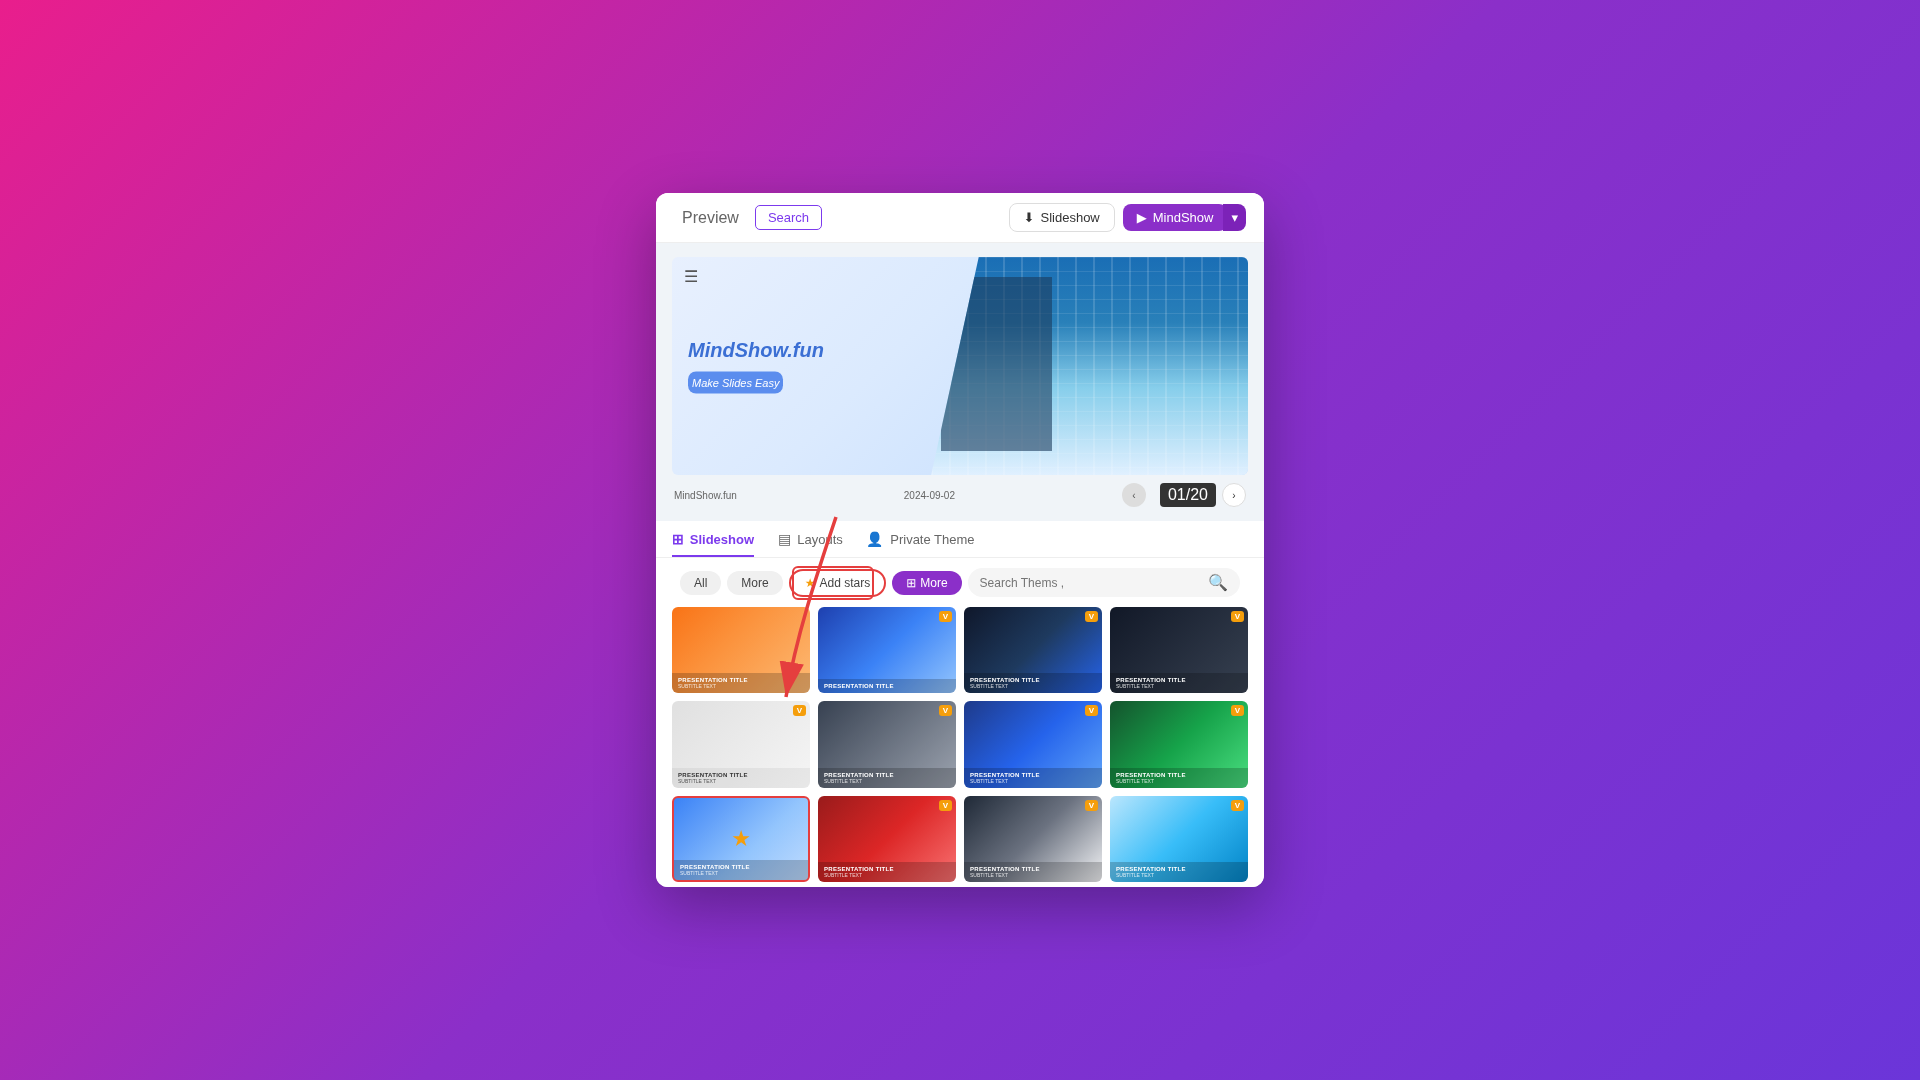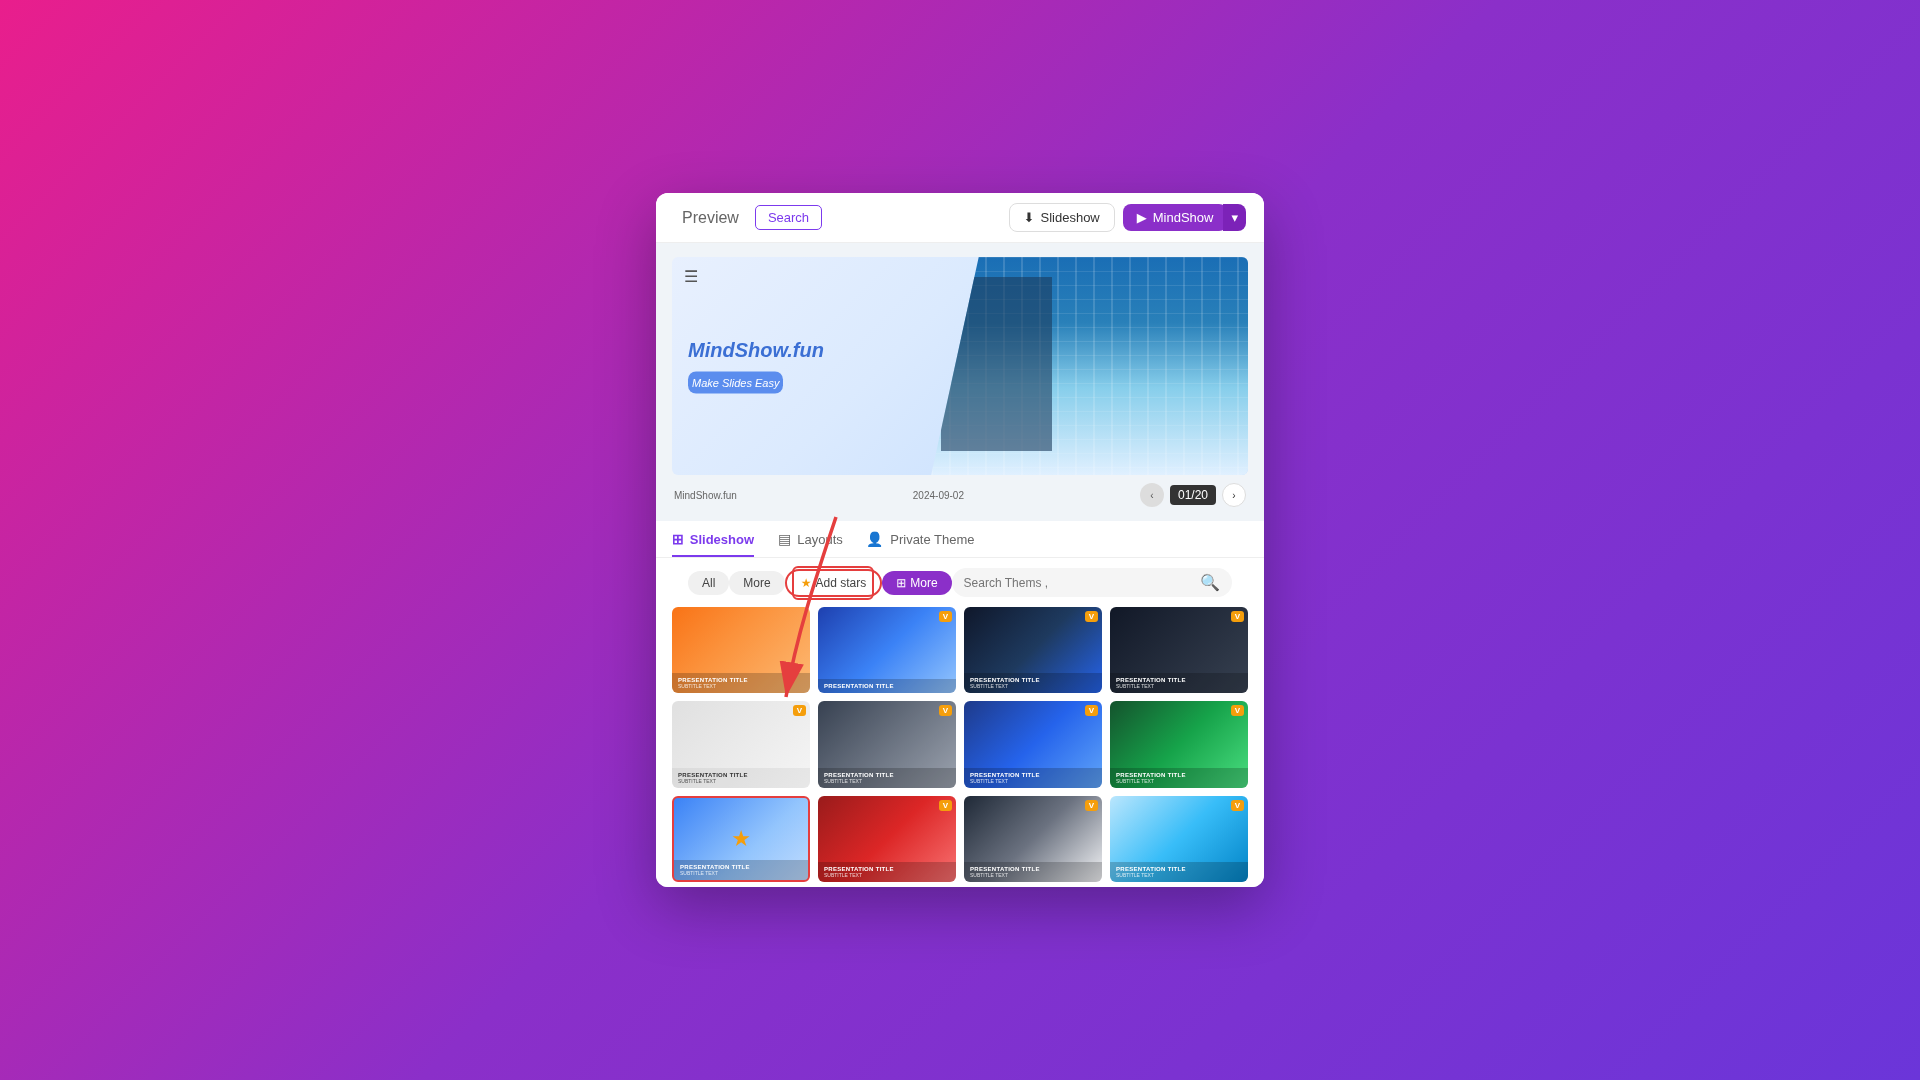--- a/index.html
+++ b/index.html
@@ -201,23 +201,24 @@
       cursor: pointer;
       display: flex;
       align-items: center;
       justify-content: center;
       font-size: 10px;
       color: #555;
     }
     .slide-counter {
       background: #333;
       color: #fff;
-      font-size: 12px;
+      font-size: 16px;
       padding: 3px 8px;
       border-radius: 4px;
+      margin-left: 8px;
     }
     .slide-nav-btn-right {
       width: 24px;
       height: 24px;
       border-radius: 50%;
       background: #fff;
       border: 1px solid #ddd;
       cursor: pointer;
       display: flex;
       align-items: center;
@@ -251,22 +252,22 @@
       border-bottom: 2px solid #7c3aed;
       font-weight: 600;
     }
     .tab-icon {
       font-size: 14px;
     }
     
     .filter-bar {
       display: flex;
       align-items: center;
-      gap: 0;
-      padding: 10px 32px;
+      gap: 6px;
+      padding: 10px 24px;
       background: #fff;
     }
     .filter-btn {
       background: #f0f0f0;
       border: none;
       border-radius: 20px;
       padding: 5px 14px;
       font-size: 12px;
       color: #444;
       cursor: pointer;

